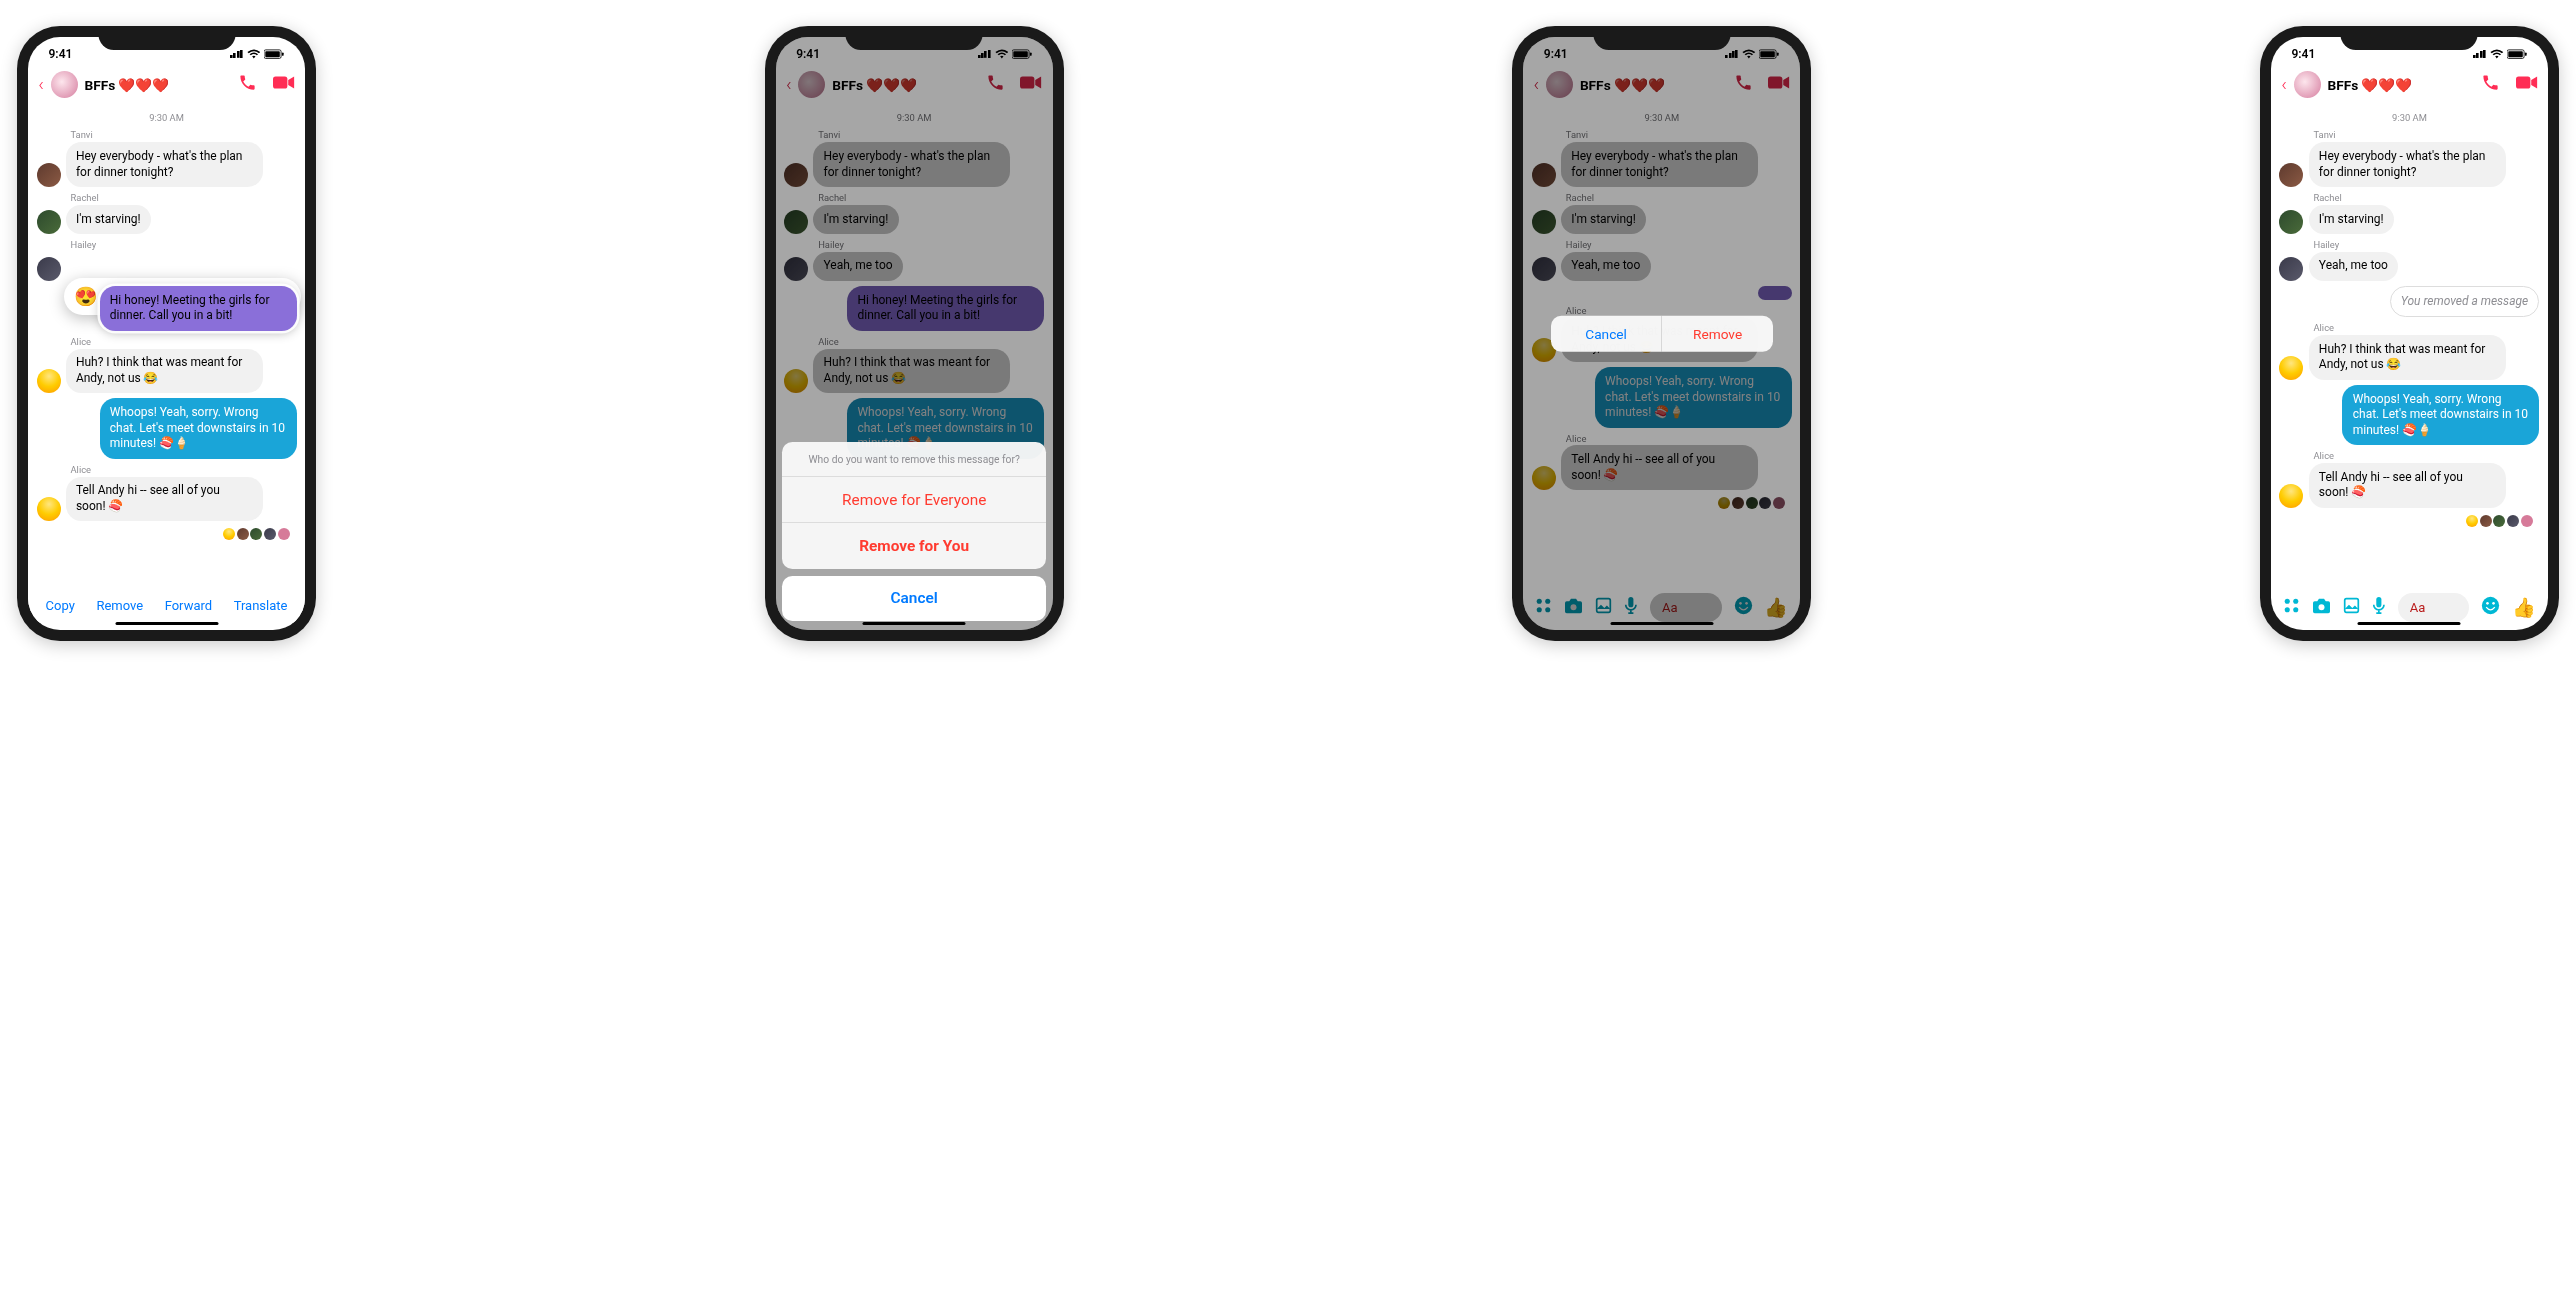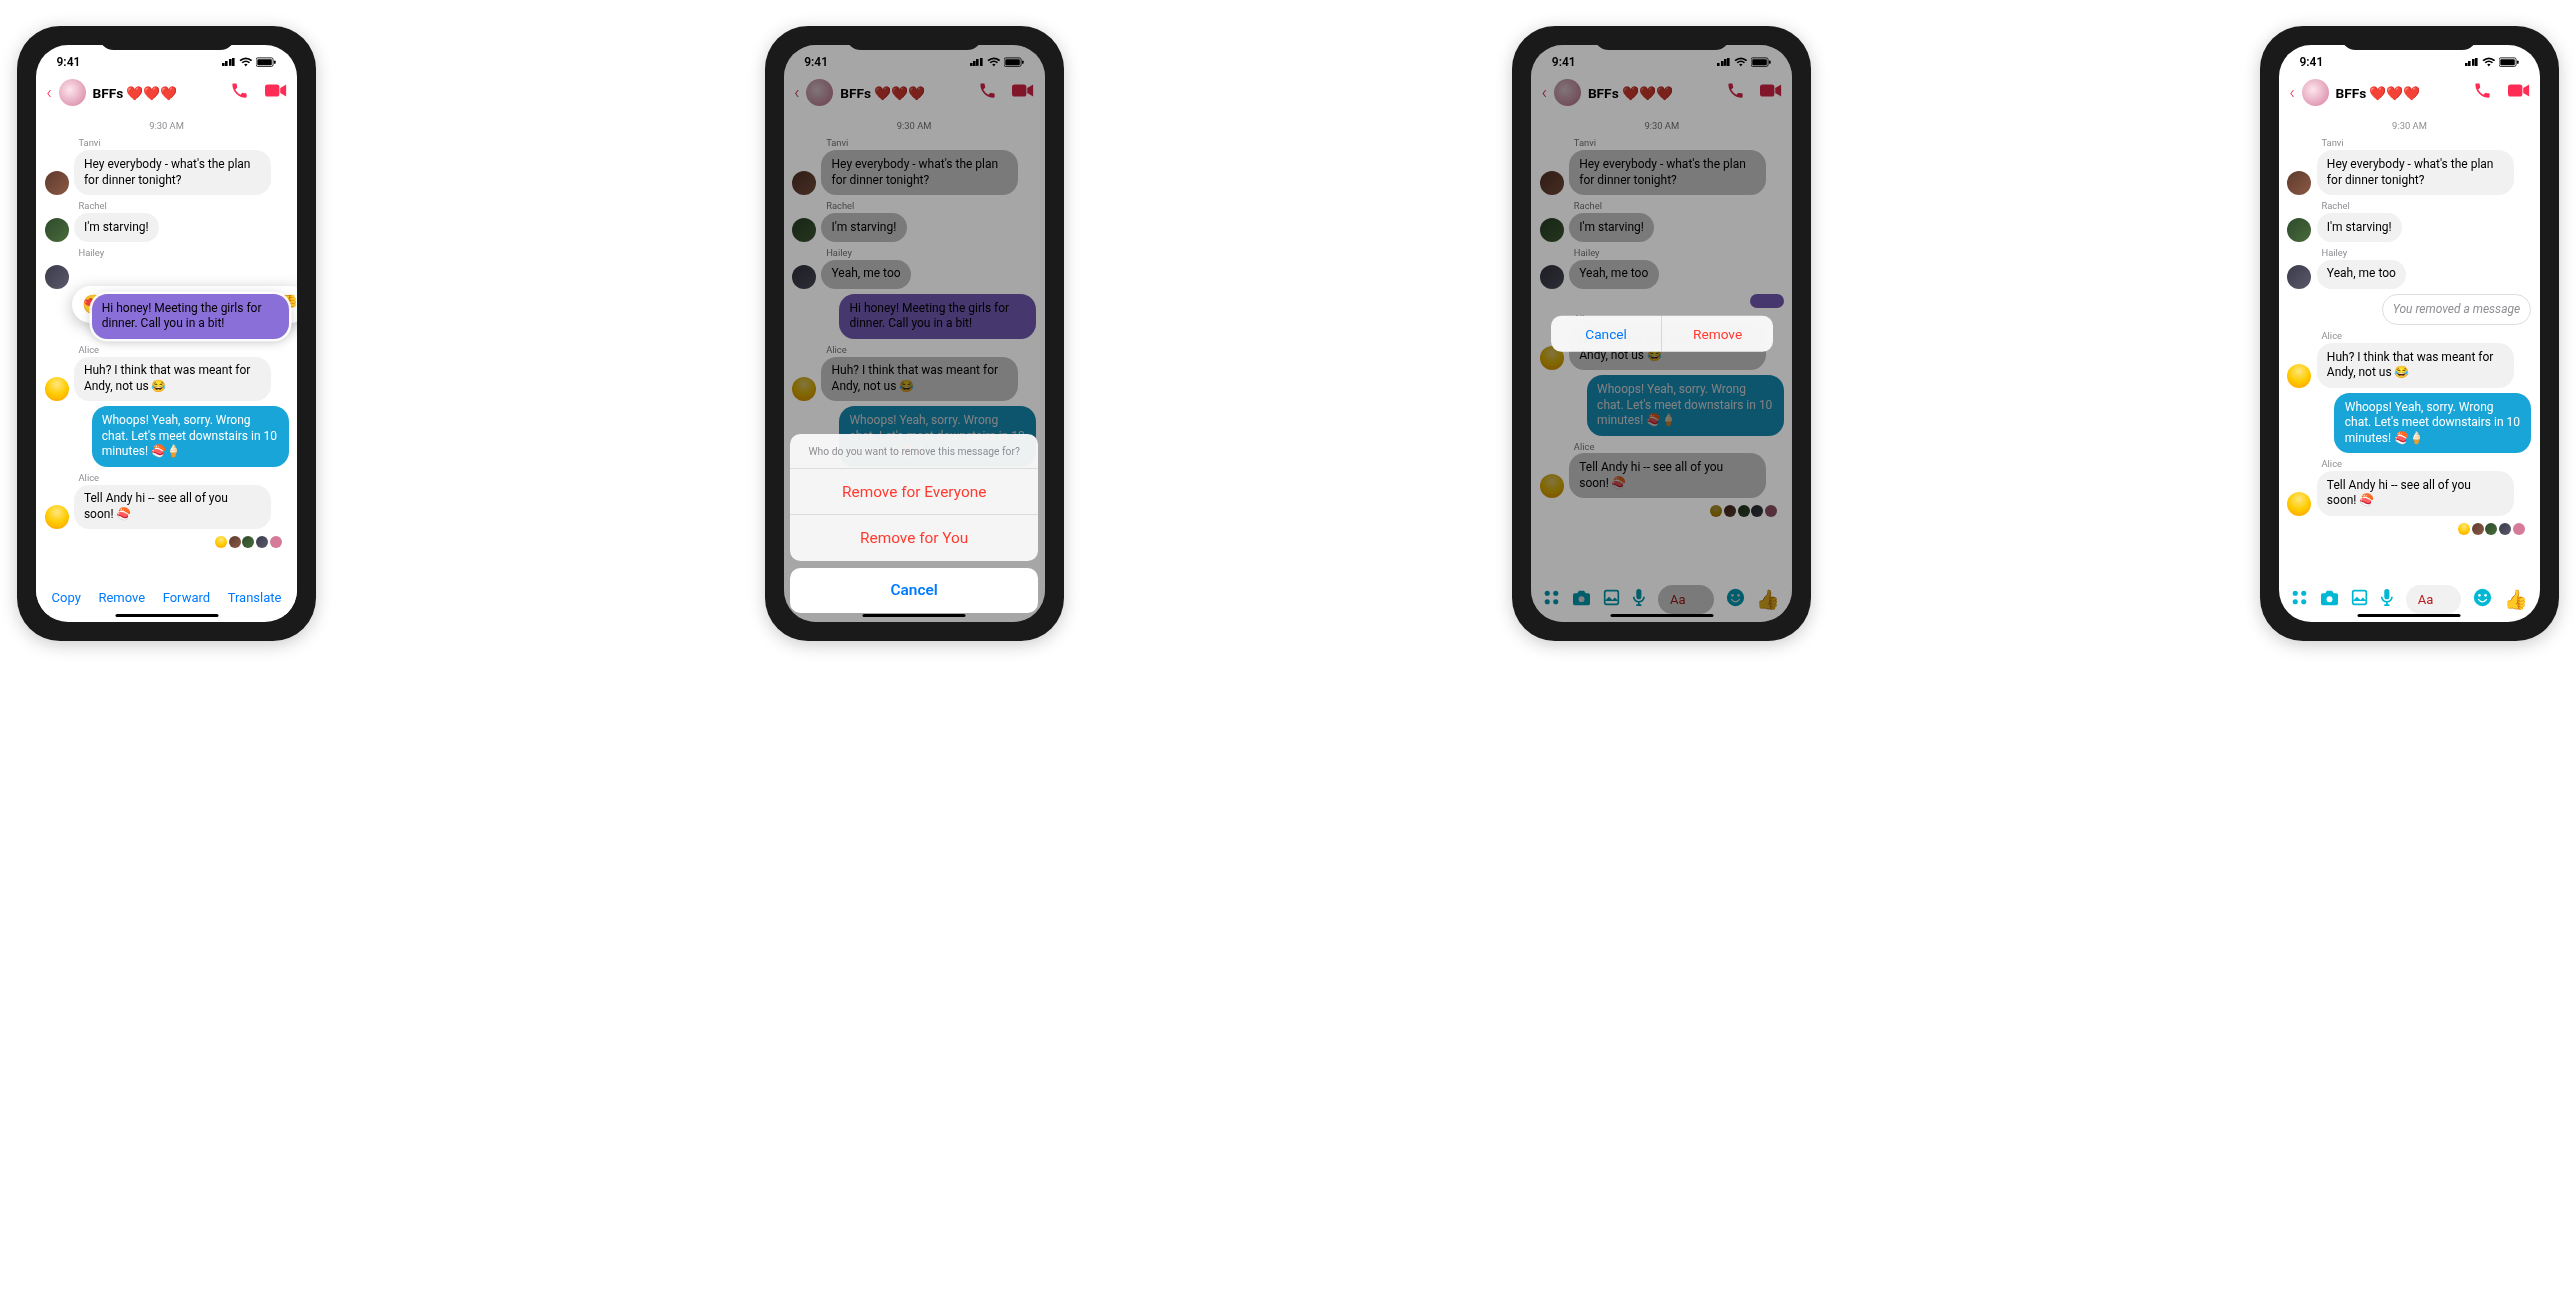--- a/index.html
+++ b/index.html
@@ -9,21 +9,21 @@
     display: flex;
     justify-content: space-between;
     padding: 26px 17px;
     gap: 17px;
   }
   .phone {
     width: 299px;
     height: 615px;
     background: #1a1a1a;
     border-radius: 43px;
-    padding: 19px;
+    padding: 11px;
     position: relative;
     box-shadow: 0 3.4px 17px rgba(0,0,0,0.2);
     flex-shrink: 0;
   }
   .screen {
     width: 100%;
     height: 100%;
     background: #fff;
     border-radius: 32px;
     overflow: hidden;
@@ -103,21 +103,21 @@
     box-shadow:0 3.4px 15.4px rgba(0,0,0,0.25); padding:6.8px 10.3px;
     display:flex; gap:8.5px; font-size:19px; z-index:50;
   }
   .dim-overlay { position:absolute; inset:0; background:rgba(0,0,0,0.35); z-index:40;}
   .action-sheet {
     position:absolute; bottom:9px; left:6.8px; right:6.8px; z-index:60;
   }
   .sheet-block { background:rgba(248,248,248,0.96); border-radius:10.3px; overflow:hidden; margin-bottom:6.8px;}
   .sheet-title { text-align:center; color:#8e8e93; font-size:10.3px; padding:10.3px 13.7px; border-bottom:0.9px solid rgba(0,0,0,0.1);}
   .sheet-item { text-align:center; padding:13.7px; font-size:15.4px; border-bottom:0.9px solid rgba(0,0,0,0.1);}
-  .sheet-item:last-child{border-bottom:none;}
+  .sheet-item:last-child{border-bottom:none;font-weight:bold;}
   .sheet-item.destructive{color:#ff3b30;}
   .sheet-cancel { background:#fff; border-radius:10.3px; text-align:center; padding:13.7px; font-size:15.4px; font-weight:600; color:#007aff;}
   .alert {
     position:absolute; top:50%; left:50%; transform:translate(-50%,-50%);
     width:222px; background:rgba(248,248,248,0.98); border-radius:10.3px; z-index:60;
     overflow:hidden;
   }
   .alert-head { padding:15.4px 13.7px 12px; text-align:center; border-bottom:0.9px solid rgba(0,0,0,0.12);}
   .alert-title { font-weight:600; font-size:13.7px; margin-bottom:3.4px;}
   .alert-body { font-size:10.3px; color:#333; line-height:1.35;}

